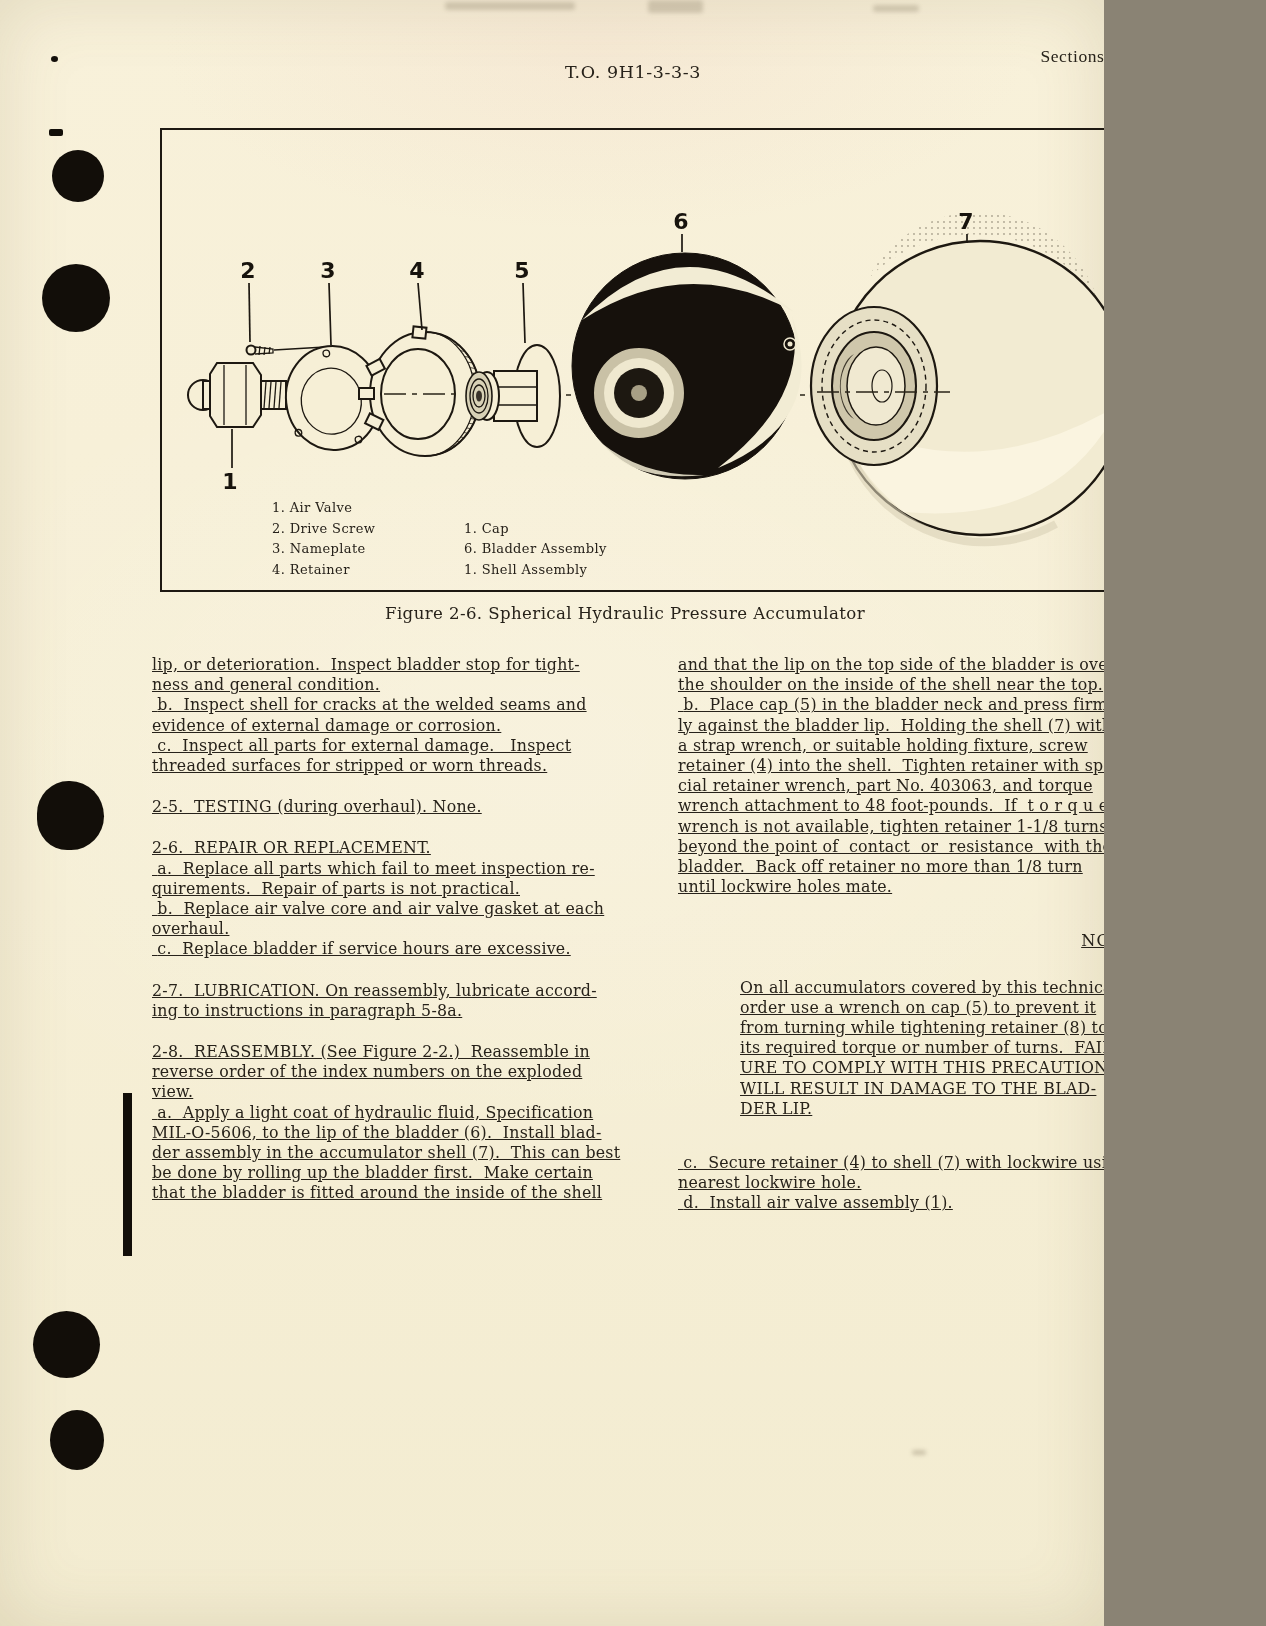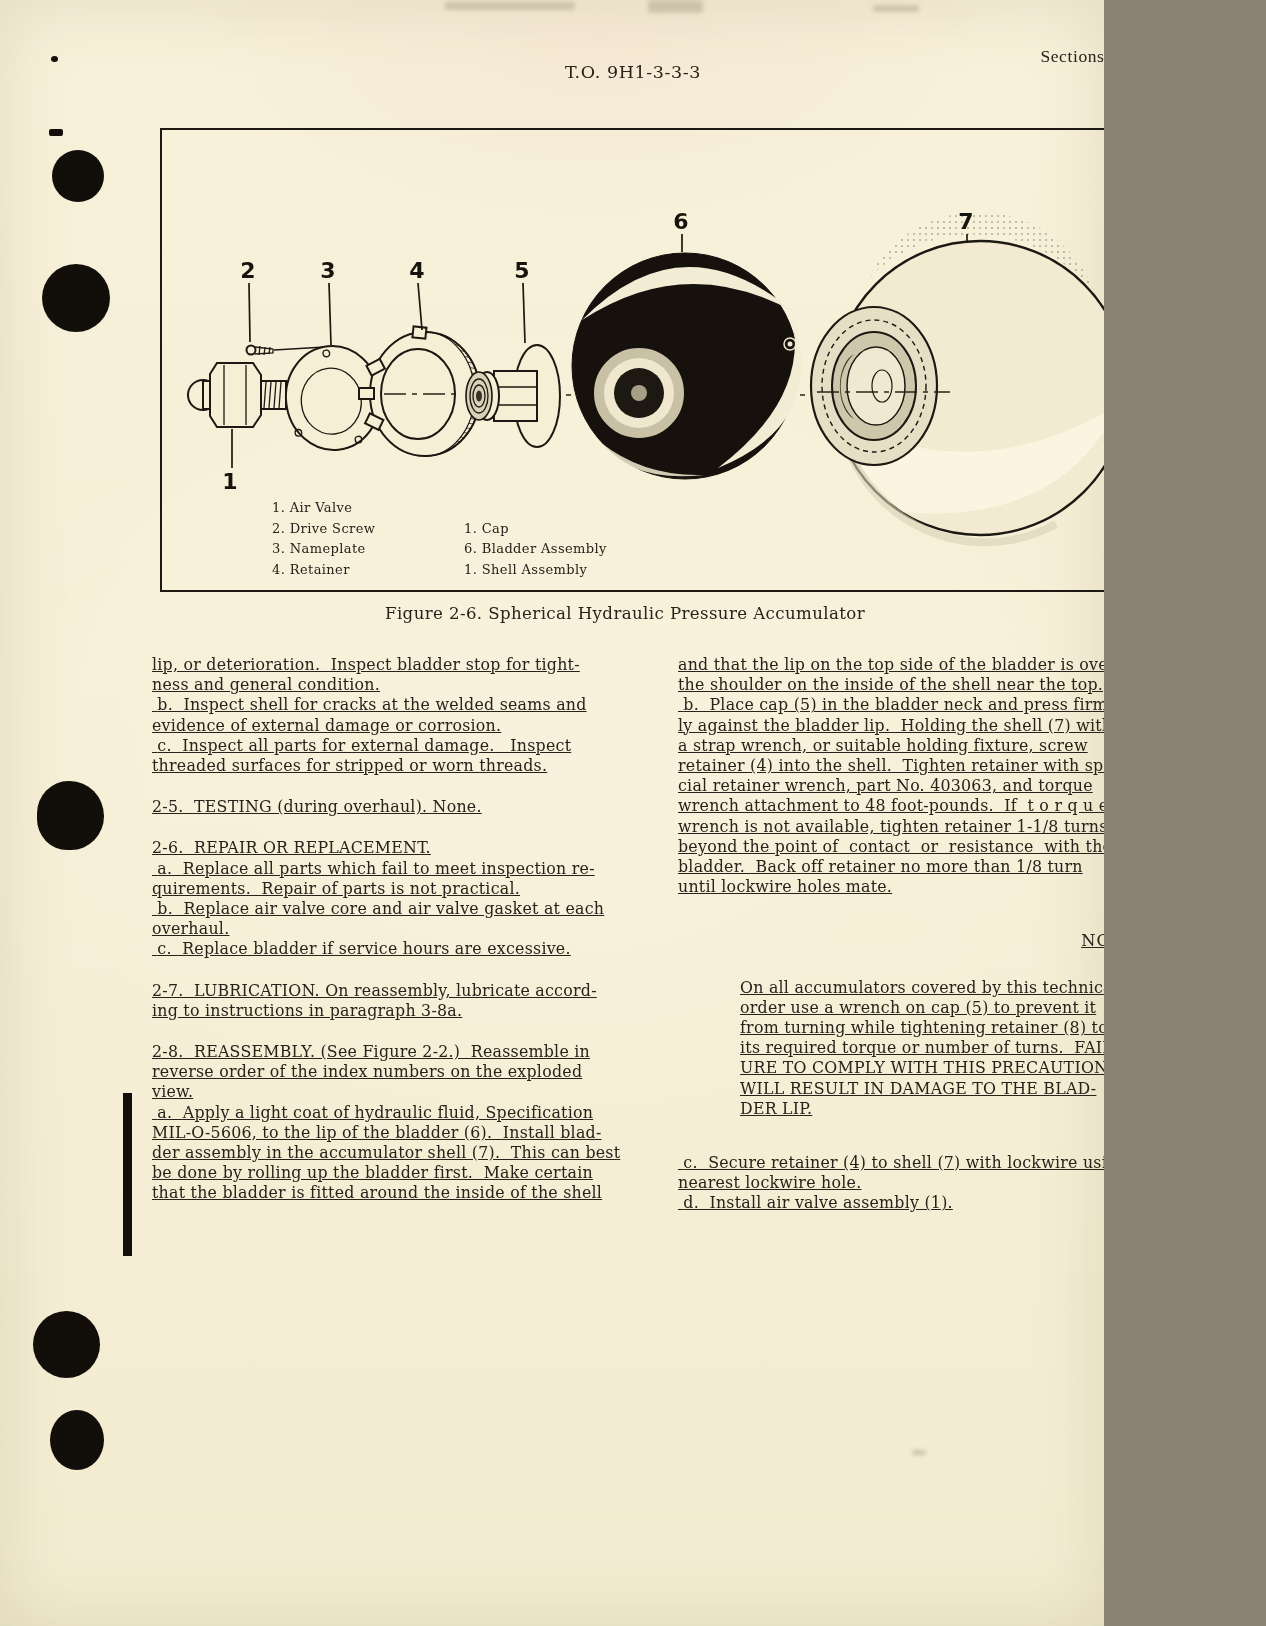--- a/index.html
+++ b/index.html
@@ -198,21 +198,21 @@
  c.  Inspect all parts for external damage.   Inspect
 threaded surfaces for stripped or worn threads.</p>
     <p class="para">2-5.  TESTING (during overhaul). None.</p>
     <p class="para">2-6.  REPAIR OR REPLACEMENT.
  a.  Replace all parts which fail to meet inspection re-
 quirements.  Repair of parts is not practical.
  b.  Replace air valve core and air valve gasket at each
 overhaul.
  c.  Replace bladder if service hours are excessive.</p>
     <p class="para">2-7.  LUBRICATION. On reassembly, lubricate accord-
-ing to instructions in paragraph 3-8a.</p>
+ing to instructions in paragraph 5-8a.</p>
     <p class="para">2-8.  REASSEMBLY. (See Figure 2-2.)  Reassemble in
 reverse order of the index numbers on the exploded
 view.
  a.  Apply a light coat of hydraulic fluid, Specification
 MIL-O-5606, to the lip of the bladder (6).  Install blad-
 der assembly in the accumulator shell (7).  This can best
 be done by rolling up the bladder first.  Make certain
 that the bladder is fitted around the inside of the shell</p>
   </div>
 

